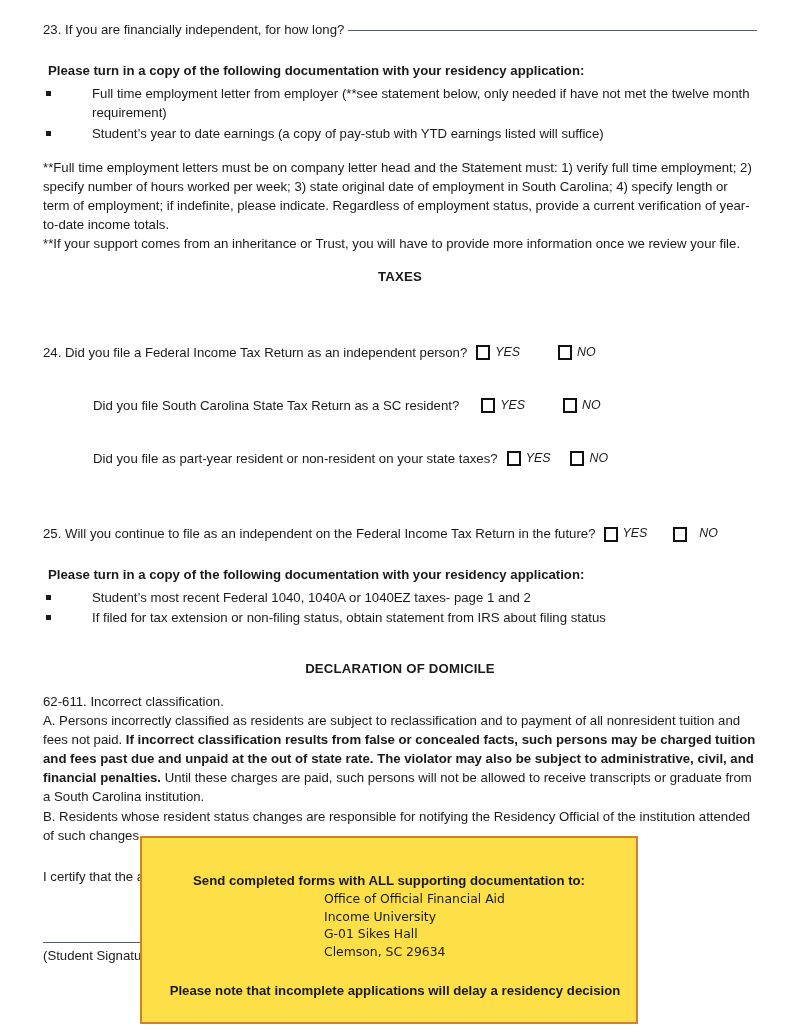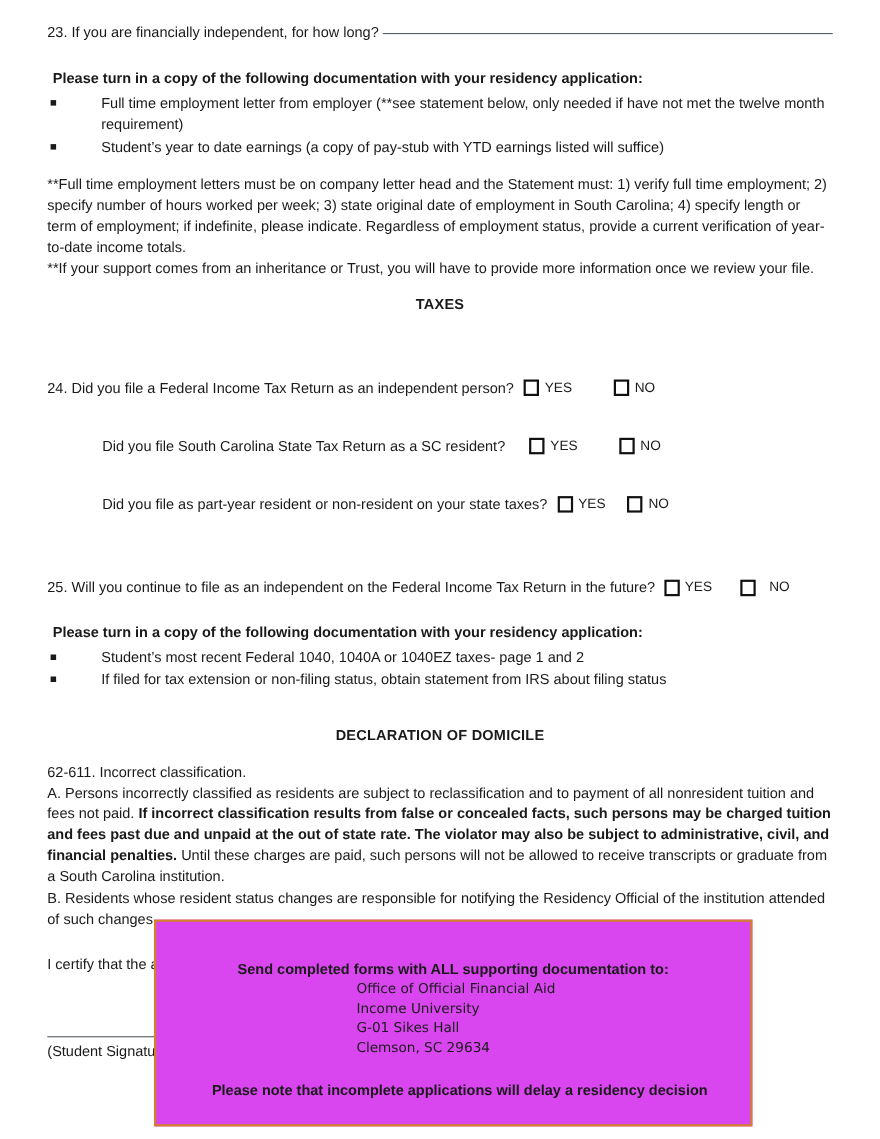--- a/index.html
+++ b/index.html
@@ -98,20 +98,21 @@
     border: 2.2px solid #111;
     background: #fff;
     box-sizing: content-box;
     vertical-align: -2px;
     margin-right: 5px;
   }
   .opt {
     display: inline-flex;
     align-items: center;
     font-size: 12.4px;
+    font-style: italic;
   }
 
   .indent-q { padding-left: 50px; }
 
   
   .sig-wrap {
     position: relative;
     height: 44px;
   }
   .sig-line {
@@ -122,25 +123,25 @@
   .sig-a { left: 0px;   width: 352px; top: 14px; }
   .sig-b { left: 435px; width: 142px; top: 14px; }
   .sig-label-a { position: absolute; left: 0px;   top: 18px; }
   .sig-label-b { position: absolute; left: 488px; top: 18px; }
 
   
   .orange-box {
     position: absolute;
     left: 140px;
     top: 836px;
-    width: 544px;
+    width: 498px;
     height: 188px;
     border: 2.4px solid #D2802C;
     box-sizing: border-box;
-    background: #d946ef;
+    background: #fde047;
   }
   .ob-inner {
     padding-top: 33px;
     font-size: 13.2px;
   }
   .ob-title {
     text-align: center;
     font-weight: bold;
   }
   .ob-addr {

